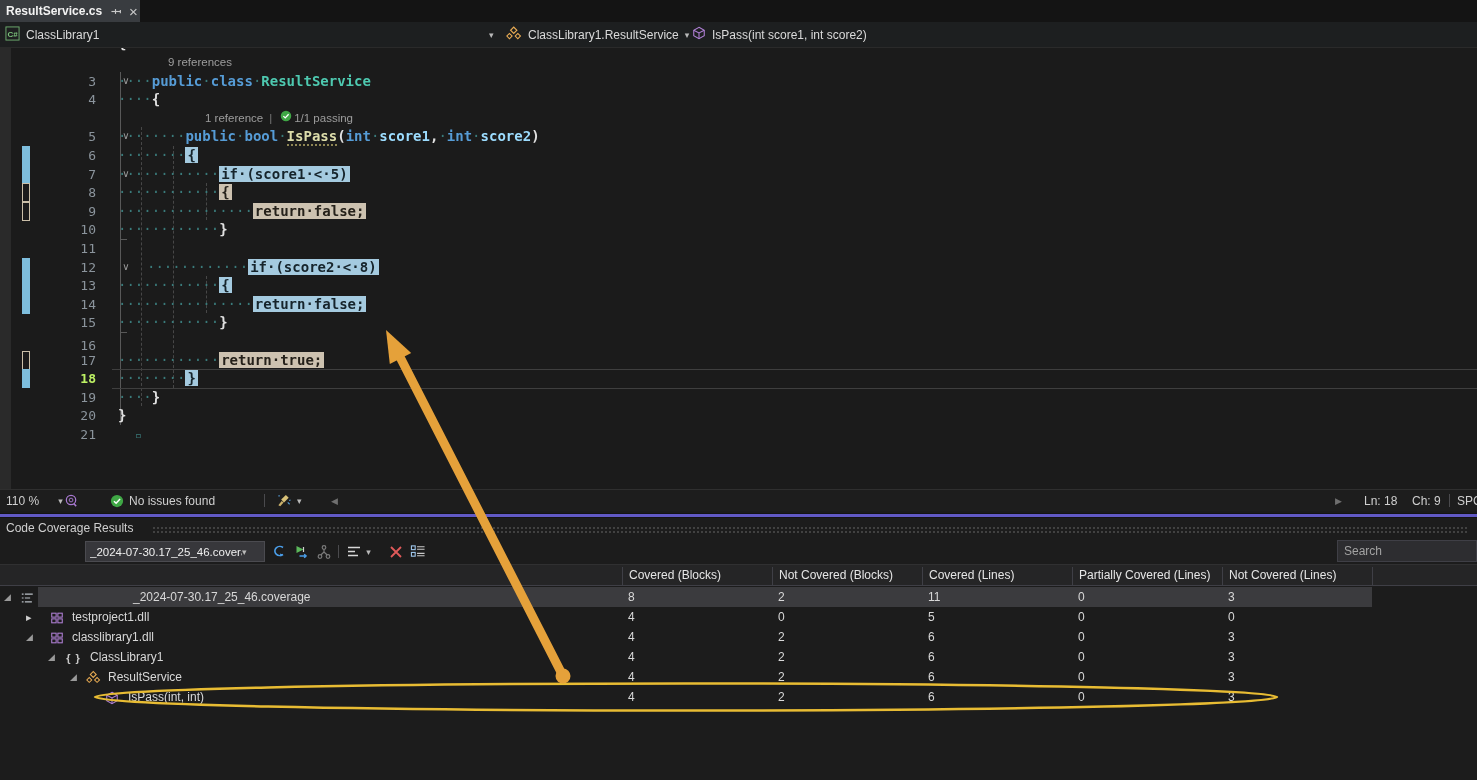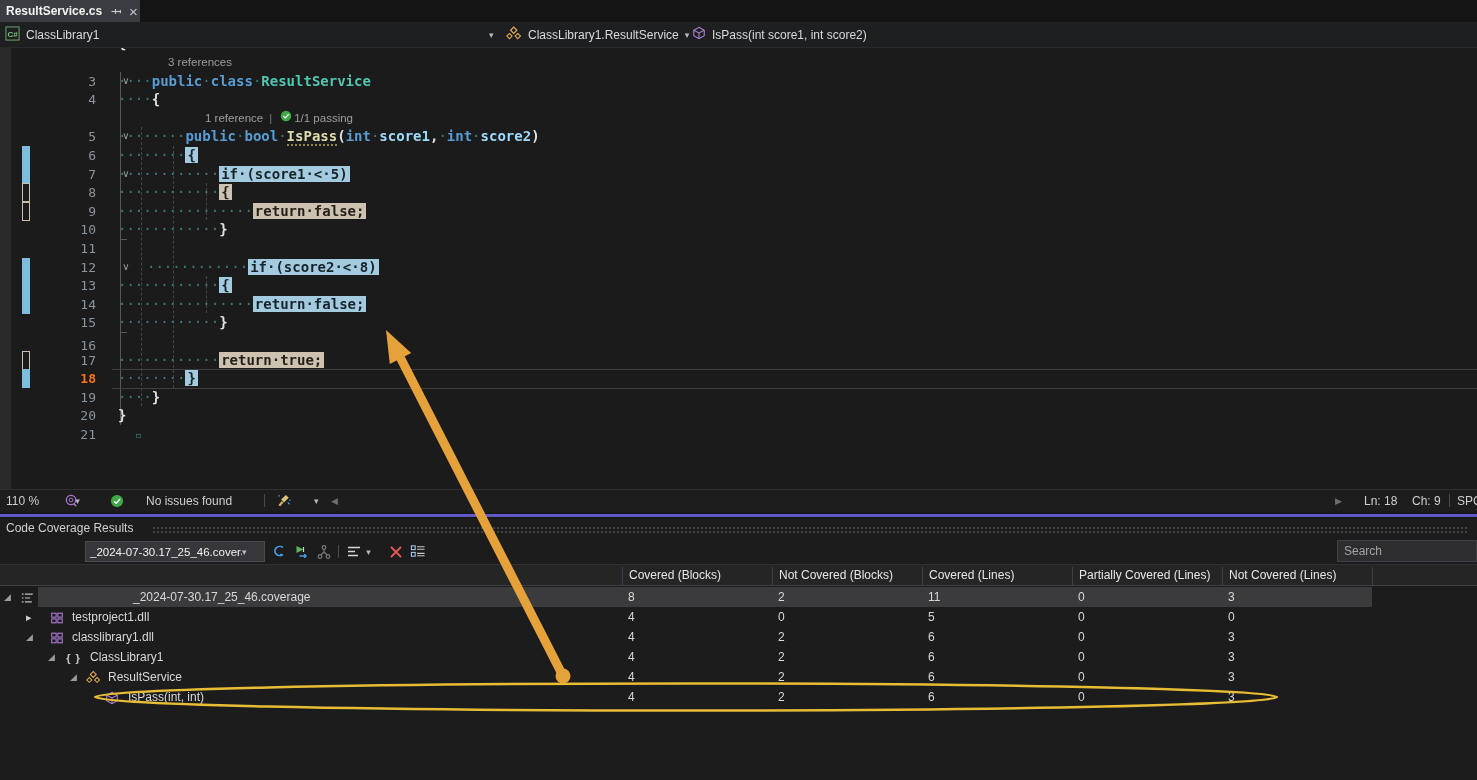--- a/index.html
+++ b/index.html
@@ -19,21 +19,21 @@
   
   .navbar { position:absolute; left:0; top:22px; width:100%; height:26px; background:#1D1F20; border-bottom:1px solid #2A2A2A; font-size:12px; }
   .nav-seg { position:absolute; top:0; height:25px; display:flex; align-items:center; gap:6px; color:#DADADA; }
   .chev { color:#B9B9B9; font-size:9px; }
   
   .editor { position:absolute; left:0; top:48px; width:100%; height:441px; background:#1B1B1B; overflow:hidden; }
   .indicator-strip { position:absolute; left:0; top:0; width:11px; height:100%; background:#2A2A2A; }
   .erow-layer { position:absolute; left:0; top:0; width:100%; height:100%; }
   .lnum { position:absolute; left:36px; width:60px; height:19px; text-align:right;
           font-family:"DejaVu Sans Mono", monospace; font-size:13px; color:#8B949C; line-height:19px; }
-  .lnum.cur { color:#f97316; font-weight:bold; }
+  .lnum.cur { color:#bef264; font-weight:bold; }
   .covbar { position:absolute; left:22px; width:8px; height:19px; }
   .covbar.b { background:#7EBEDD; }
   .covbar.t { background:transparent; border:1px solid #CBBFA8; }
   .foldchev { position:absolute; left:119px; width:14px; height:19px; color:#9B9B9B; font-size:10px; line-height:17px; text-align:center; }
   .cline { position:absolute; left:118px; height:19px; line-height:18.6px; white-space:pre;
            font-family:"DejaVu Sans Mono", monospace; font-size:14px; font-weight:600; }
   .lensline { position:absolute; height:19px; line-height:19px; font-family:"Liberation Sans", sans-serif;
               font-size:11.5px; color:#9D9D9D; font-weight:normal; display:flex; align-items:center; }
   .lenssep { margin:0 6px; color:#777; }
   .lens { color:#9D9D9D; }
@@ -45,21 +45,21 @@
   .pn { color:#E0E0E0; }
   .hb { background:#A4CADF; color:#16242B; padding:0 2px; }
   .ht { background:#CDC2B0; color:#25211A; padding:0 2px; }
   .eof { color:#3A7B7B; font-size:11px; }
   .curline-box { position:absolute; left:112px; right:0; height:20px; border-top:1px solid #3F3F3F; border-bottom:1px solid #3F3F3F; pointer-events:none; }
   .guide { position:absolute; width:0; border-left:1px dashed #474747; }
   .guide.solid { border-left-style:solid; border-left-color:#585858; }
   .gtick { position:absolute; width:7px; height:0; border-top:1px solid #585858; }
   
   .estatus { position:absolute; left:0; top:489px; width:100%; height:22px; background:#1D1D1D; border-top:1px solid #2F2F2F; font-size:12px; color:#CFCFCF; }
-  .es-item { position:absolute; top:0; height:21px; display:flex; align-items:center; gap:22px; }
+  .es-item { position:absolute; top:0; height:21px; display:flex; align-items:center; gap:5px; }
   .vsep { position:absolute; top:4px; width:1px; height:13px; background:#4A4A4D; }
   .sb-arrow { color:#6F6F6F; font-size:9px; }
   
   .splitter { position:absolute; left:0; top:513px; width:100%; height:5px; background:#141414; }
   .splitter .bar { position:absolute; left:0; top:1px; width:100%; height:3px; background:#6159C5; }
   
   .panel { position:absolute; left:0; top:518px; width:100%; height:262px; background:#1C1C1C; }
   .panel-title { position:absolute; left:6px; top:3px; font-size:12px; color:#CFCFCF; }
   .title-dots { position:absolute; left:152px; right:8px; top:8px; height:7px;
     background-image:radial-gradient(#414141 1px, transparent 1.2px); background-size:4px 4px; }
@@ -149,21 +149,21 @@
         <div class="guide dashed" style="left: 173px; top: 98px; height: 241.8px;"></div>
         <div class="guide dashed" style="left: 206px; top: 135.2px; height: 37.2px;"></div>
         <div class="guide dashed" style="left: 206px; top: 228.2px; height: 37.2px;"></div>
         <div class="gtick" style="left: 120px; top: 191px;"></div>
         <div class="gtick" style="left: 120px; top: 284px;"></div>
       </div>
     <div class="erow-layer" id="editor-rows">
         <div class="lnum" style="top: -13.6px;">2</div>
         <div class="cline" style="top: -13.6px; left: 118px;"><span class="pn">{</span></div>
         <div class="lensline" style="top: 5px; left: 168px;">
-          <span class="lens">3 references</span>
+          <span class="lens">9 references</span>
         </div>
         <div class="lnum" style="top: 23.6px;">3</div>
         <div class="foldchev" style="top: 23.6px;">∨</div>
         <div class="cline" style="top: 23.6px; left: 118px;"><span class="ws">····</span><span class="kw">public</span><span class="ws">·</span><span class="kw">class</span><span class="ws">·</span><span class="ty">ResultService</span></div>
         <div class="lnum" style="top: 42.2px;">4</div>
         <div class="cline" style="top: 42.2px; left: 118px;"><span class="ws">····</span><span class="pn">{</span></div>
         <div class="lensline" style="top: 60.8px; left: 205px;">
           <span class="lens">1 reference</span>
           <span class="lenssep">|</span>
           <span><svg width="12" height="12" viewBox="0 0 16 16" style="margin:0 2px;">

